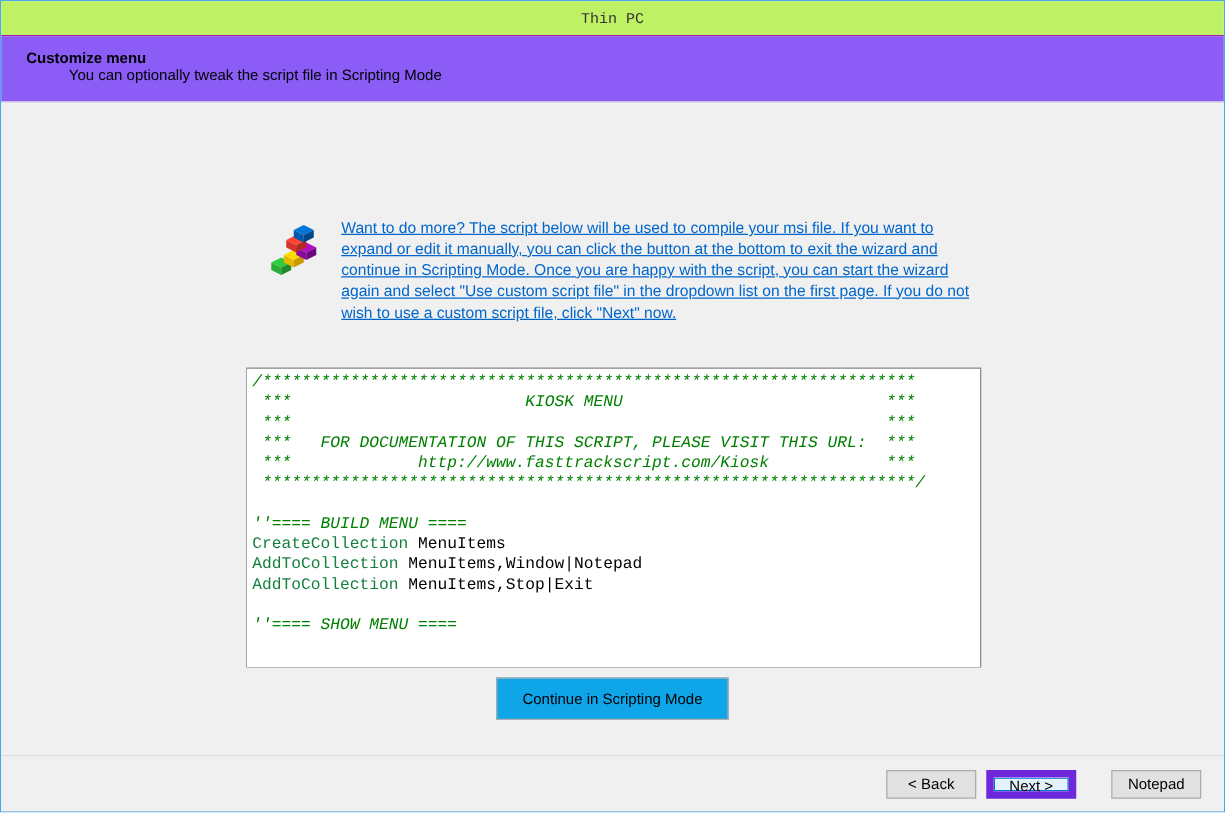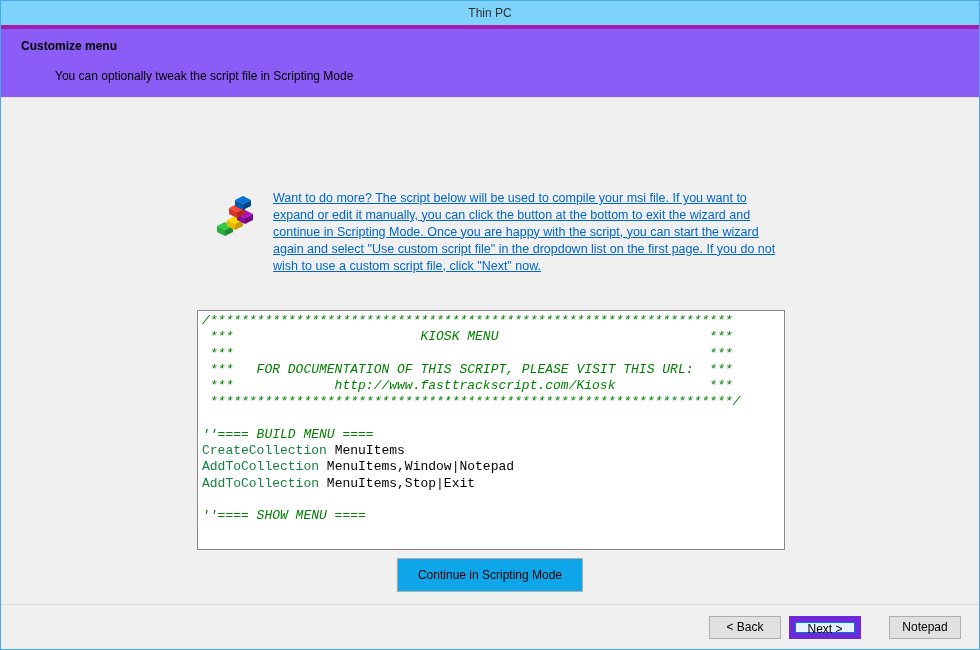--- a/index.html
+++ b/index.html
@@ -14,43 +14,44 @@
 .window {
   width: 980px;
   height: 650px;
   border: 1px solid #4aa8e8;
   background: #fff;
   display: flex;
   flex-direction: column;
 }
 .title-bar {
   height: 28px;
-  background: #7dd3fc;
-  border-bottom: 4px solid #a21caf;
+  background: #bef264;
+  border-bottom: 1px solid #a21caf;
   display: flex;
   align-items: center;
   justify-content: center;
   font-size: 12px;
   color: #333;
+  font-family: Liberation Mono, monospace;
 }
 .header-panel {
   background: #8b5cf6;
   padding: 10px 20px 14px 20px;
   border-bottom: 1px solid #ddd;
 }
 .header-title {
   font-weight: bold;
   font-size: 12px;
   color: #000;
 }
 .header-sub {
   font-size: 12px;
   color: #000;
   padding-left: 34px;
-  margin-top: 16px;
+  margin-top: 0;
 }
 .body-area {
   flex: 1;
   background: #f0f0f0;
   position: relative;
 }
 .info-row {
   position: absolute;
   top: 92px;
   left: 210px;

